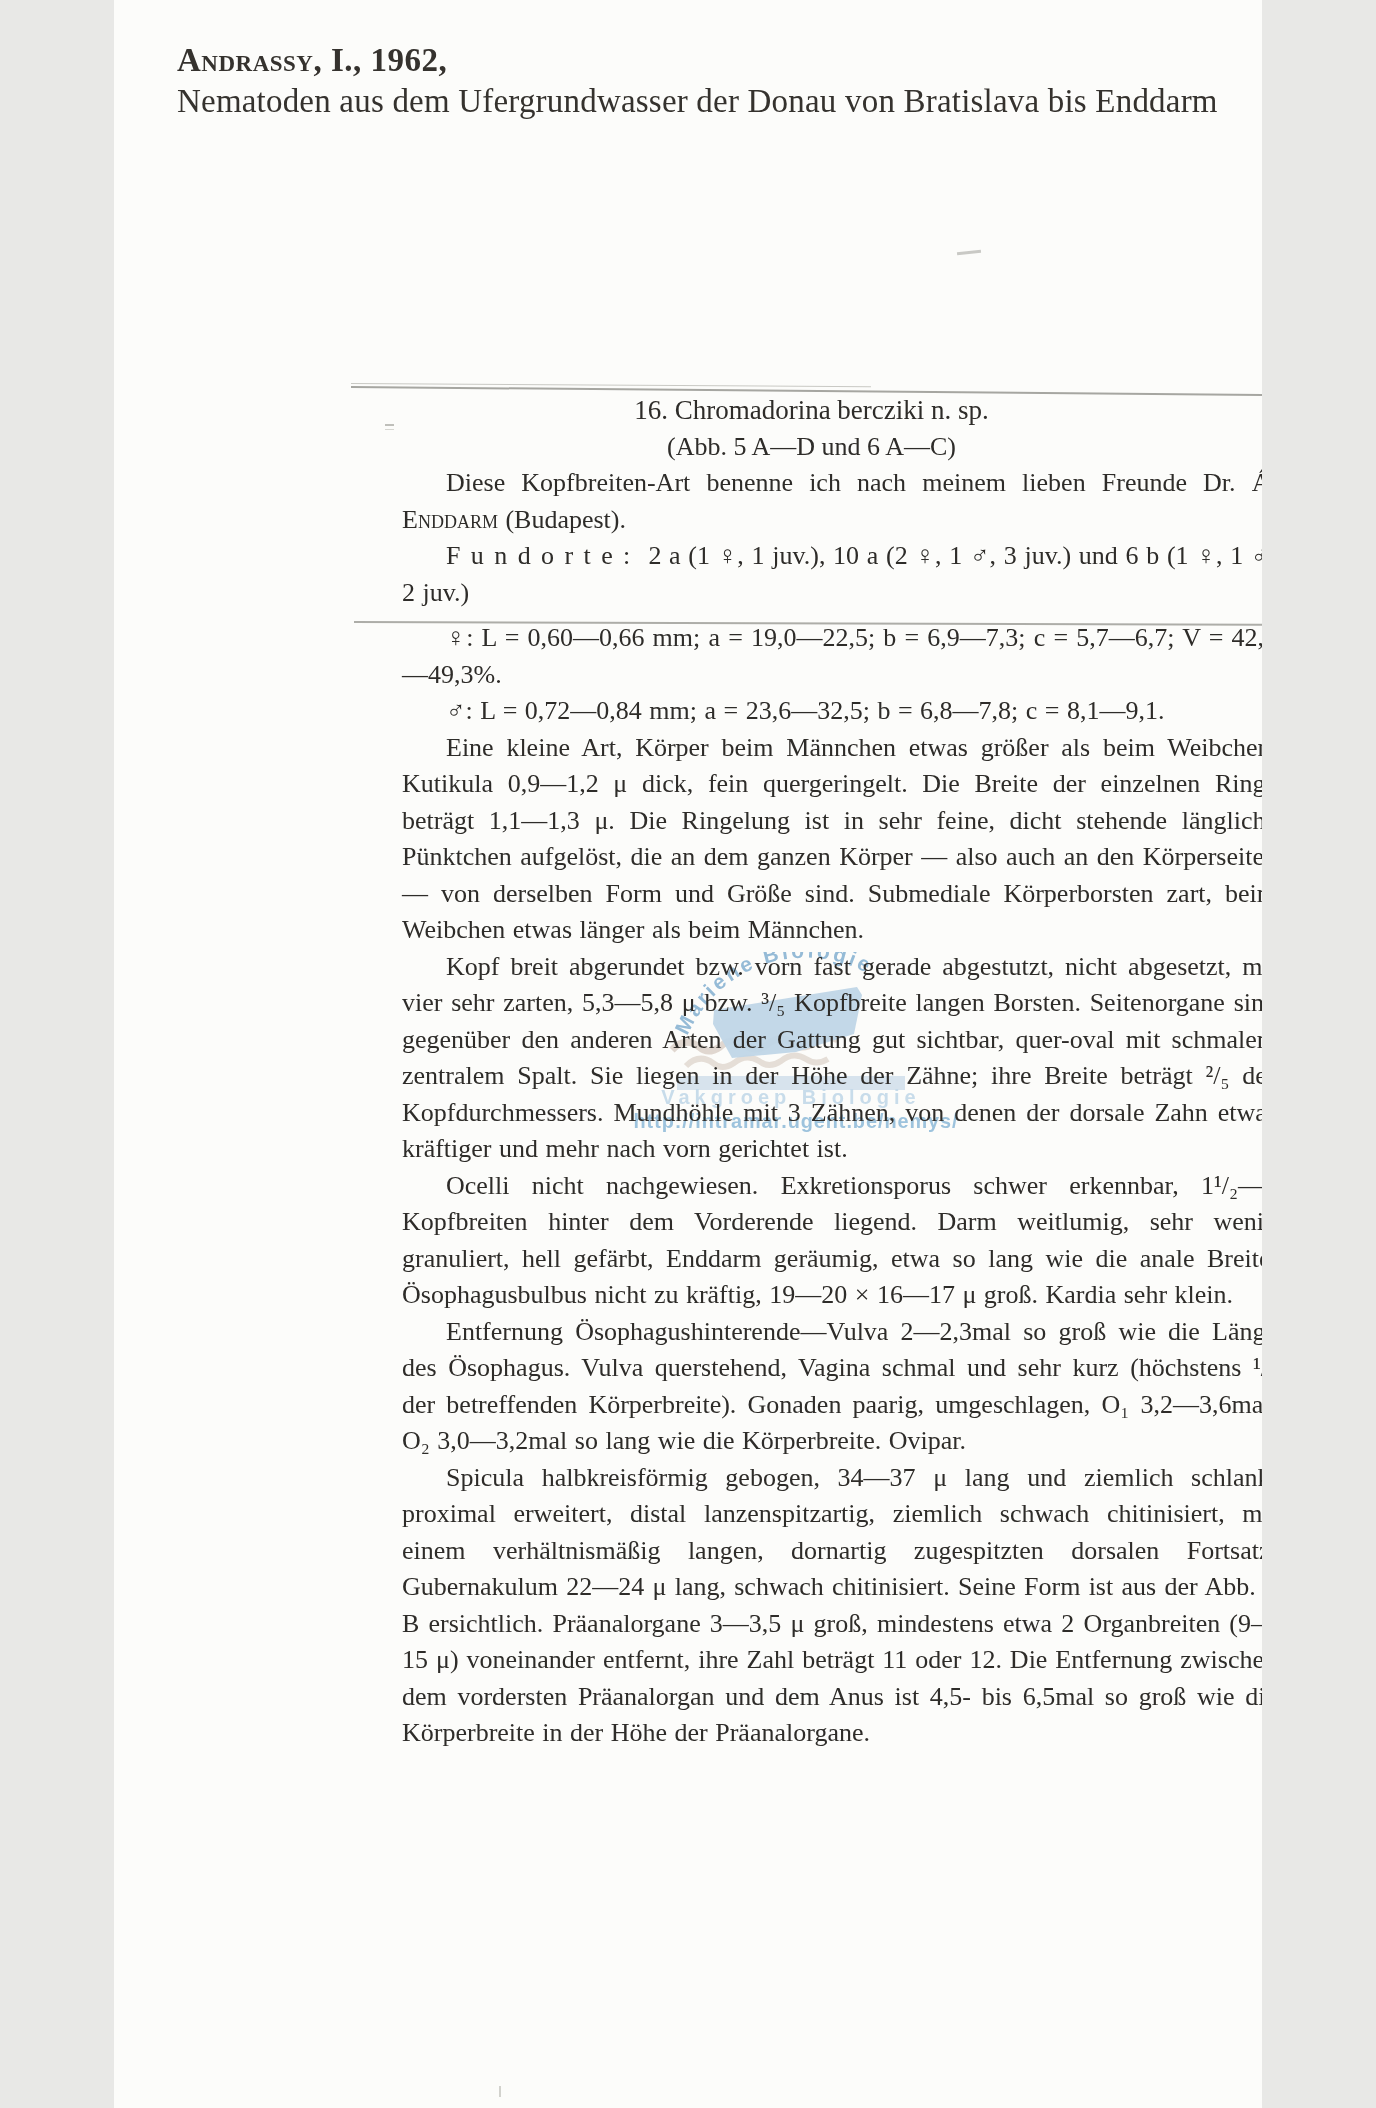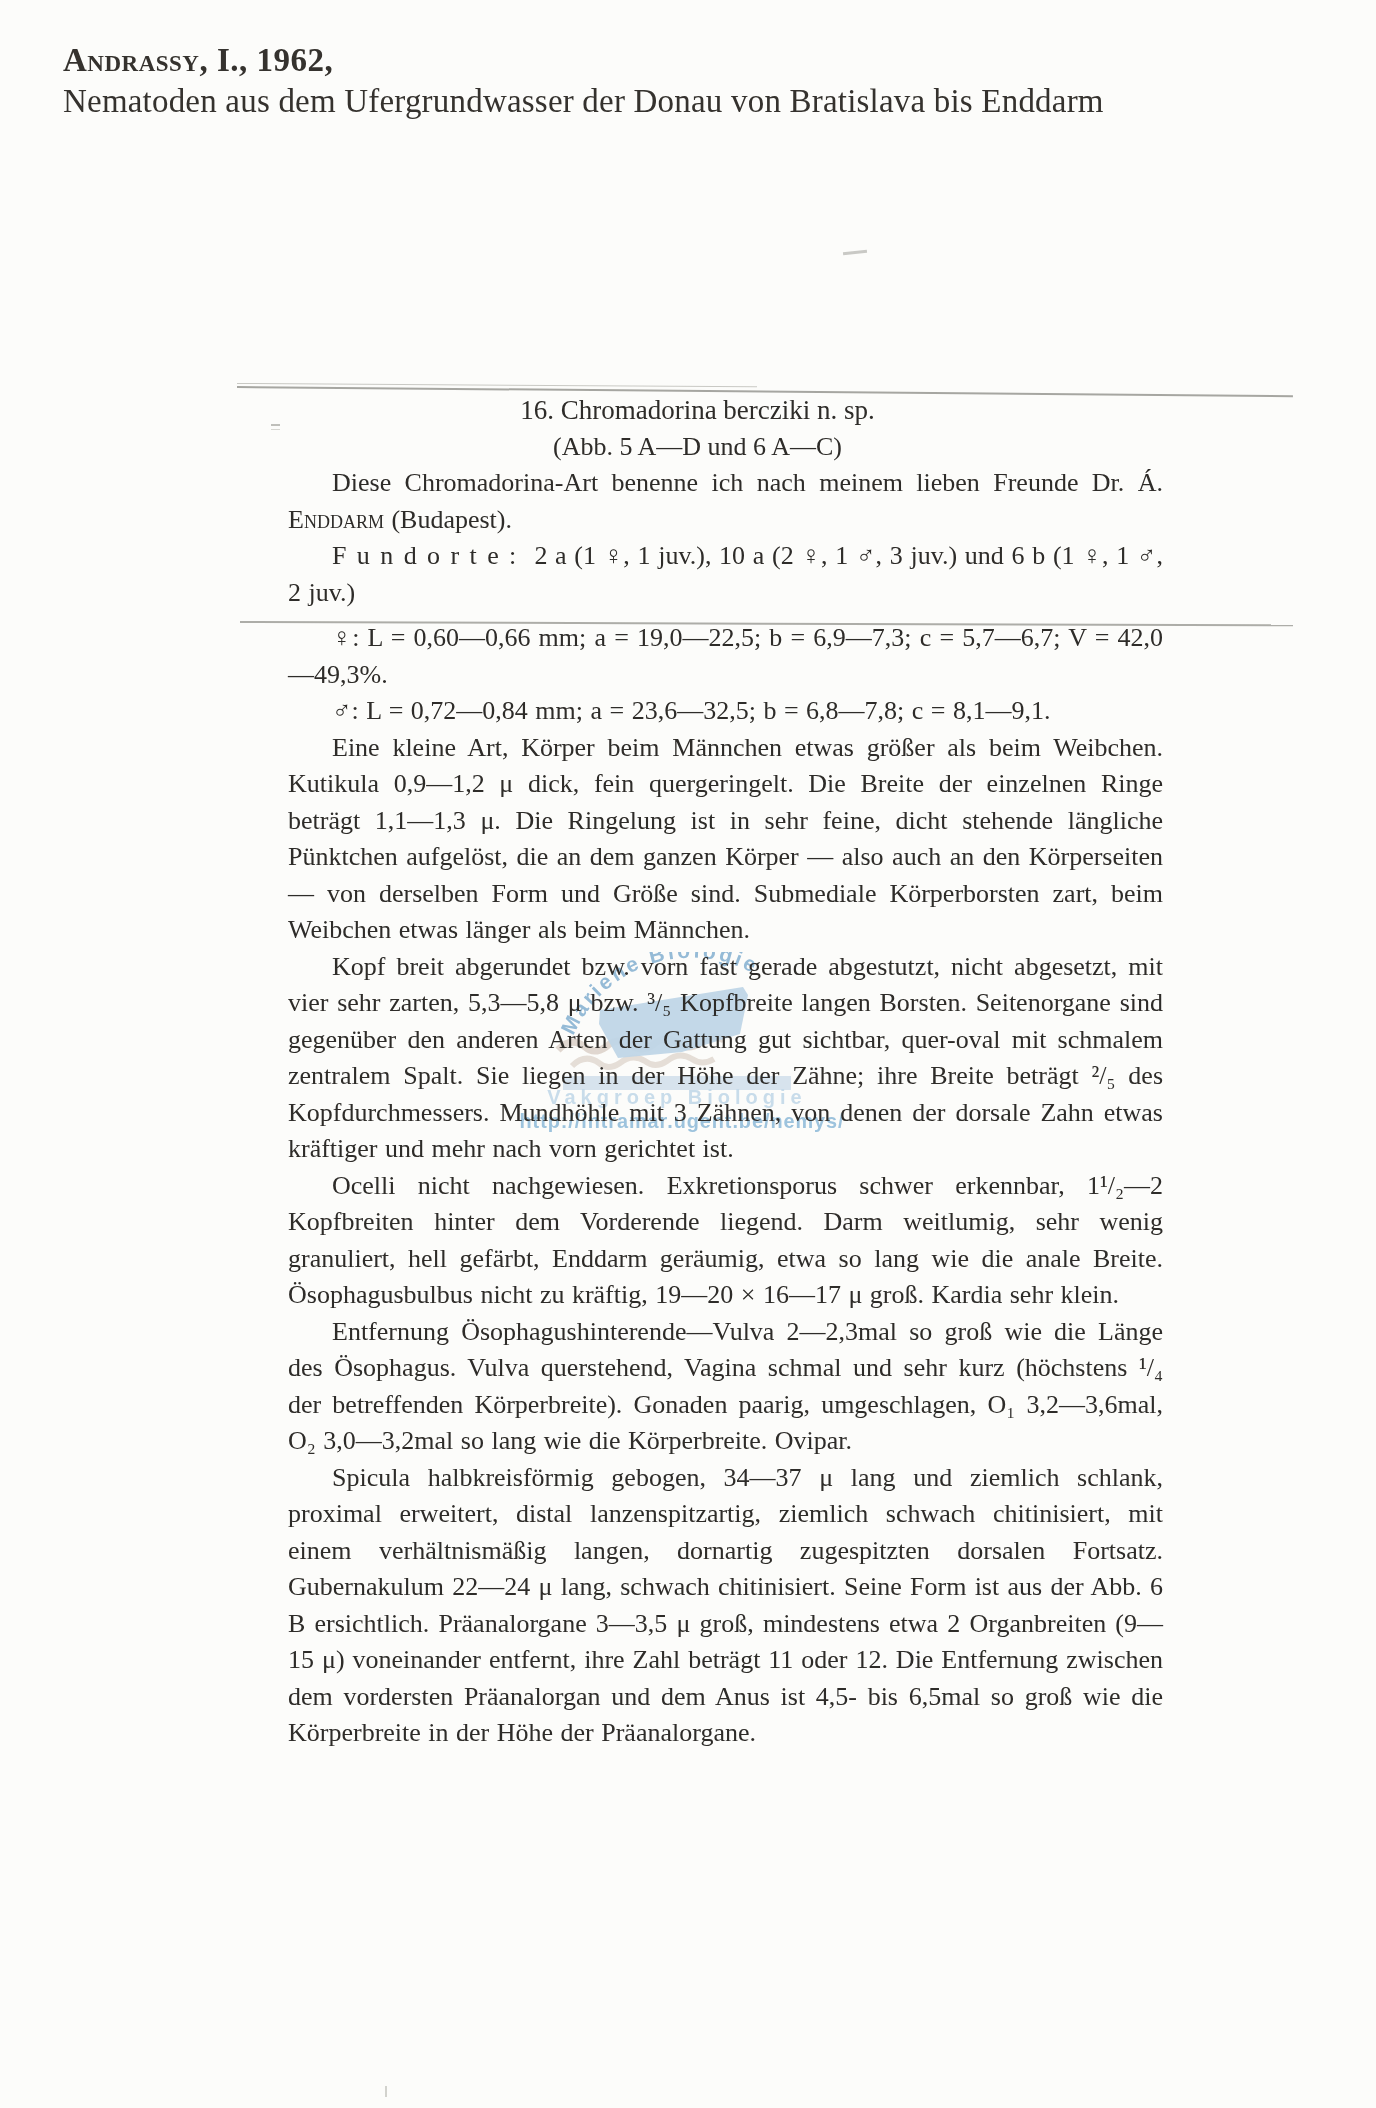--- a/index.html
+++ b/index.html
@@ -1,18 +1,18 @@
 <!DOCTYPE html>
 <html><head>
 <meta charset="utf-8">
 <style>
   html,body{margin:0;padding:0;background:#e8e8e6;}
   #page{
     position:relative;
-    width:1376px;height:2108px;
+    width:1148px;height:2108px;
     margin:0 auto;
     background:#fcfcfa;
     overflow:hidden;
     font-family:"Liberation Serif","DejaVu Serif",serif;
     color:#2e2c29;
   }
   
   #header{position:absolute;left:63px;top:40px;width:1240px;z-index:2;}
   #header .h1{
     font-size:33px;font-weight:600;font-variant:small-caps;
@@ -91,21 +91,21 @@
 
     <text id="wm-url" x="182" y="176" text-anchor="middle" textLength="325" lengthAdjust="spacingAndGlyphs" font-family="Liberation Sans, DejaVu Sans, sans-serif" font-size="21" font-weight="bold" fill="#9fc6e2" letter-spacing="1">http://intramar.ugent.be/nemys/</text>
   </svg>
 
   <div id="column">
     <div class="center-line" id="section-title">
       <span>16. </span><span class="s-i">Chromadorina bercziki</span><span> n. sp.</span>
     </div>
     <div class="center-line">(Abb. 5 A—D und 6 A—C)</div>
     <div>
-        <p class="para"><span>Diese </span><span class="s-i">Chromadorina</span><span>-Art benenne ich nach meinem lieben Freunde Dr. Á. </span><span class="s-sc">Enddarm</span><span> (Budapest).</span></p>
+        <p class="para"><span>Diese </span><span class="s-i">Kopfbreiten</span><span>-Art benenne ich nach meinem lieben Freunde Dr. Á. </span><span class="s-sc">Enddarm</span><span> (Budapest).</span></p>
         <p class="para"><span class="s-ls">Fundorte:</span><span> 2 </span><span class="s-i">a</span><span> (1 ♀, 1 juv.), 10 </span><span class="s-i">a</span><span> (2 ♀, 1 ♂, 3 juv.) und 6 </span><span class="s-i">b</span><span> (1 ♀, 1 ♂, 2 juv.)</span></p>
         <p class="para gap-before"><span>♀: L =  0,60—0,66 mm; a = 19,0—22,5; b = 6,9—7,3; c = 5,7—6,7; V = 42,0—49,3%.</span></p>
         <p class="para"><span>♂: L = 0,72—0,84 mm; a = 23,6—32,5; b = 6,8—7,8; c = 8,1—9,1.</span></p>
         <p class="para"><span>Eine kleine Art, Körper beim Männchen etwas größer als beim Weibchen. Kutikula 0,9—1,2 μ dick, fein quergeringelt. Die Breite der einzelnen Ringe beträgt 1,1—1,3 μ. Die Ringelung ist in sehr feine, dicht stehende längliche Pünktchen aufgelöst, die an dem ganzen Körper — also auch an den Körperseiten — von derselben Form und Größe sind. Submediale Körperborsten zart, beim Weibchen etwas länger als beim Männchen.</span></p>
         <p class="para"><span>Kopf breit abgerundet bzw. vorn fast gerade abgestutzt, nicht abgesetzt, mit vier sehr zarten, 5,3—5,8 μ bzw. ³/₅ Kopfbreite langen Borsten. Seitenorgane sind gegenüber den anderen Arten der Gattung gut sichtbar, quer-oval mit schmalem zentralem Spalt. Sie liegen in der Höhe der Zähne; ihre Breite beträgt ²/₅ des Kopfdurchmessers. Mundhöhle mit 3 Zähnen, von denen der dorsale Zahn etwas kräftiger und mehr nach vorn gerichtet ist.</span></p>
         <p class="para"><span>Ocelli nicht nachgewiesen. Exkretionsporus schwer erkennbar, 1¹/₂—2 Kopfbreiten hinter dem Vorderende liegend. Darm weitlumig, sehr wenig granuliert, hell gefärbt, Enddarm geräumig, etwa so lang wie die anale Breite. Ösophagusbulbus nicht zu kräftig, 19—20 × 16—17 μ groß. Kardia sehr klein.</span></p>
         <p class="para"><span>Entfernung Ösophagushinterende—Vulva 2—2,3mal so groß wie die Länge des Ösophagus. Vulva querstehend, Vagina schmal und sehr kurz (höchstens ¹/₄ der betreffenden Körperbreite). Gonaden paarig, umgeschlagen, O₁ 3,2—3,6mal, O₂ 3,0—3,2mal so lang wie die Körperbreite. Ovipar.</span></p>
         <p class="para"><span>Spicula halbkreisförmig gebogen, 34—37 μ lang und ziemlich schlank, proximal erweitert, distal lanzenspitzartig, ziemlich schwach chitinisiert, mit einem verhältnismäßig langen, dornartig zugespitzten dorsalen Fortsatz. Gubernakulum 22—24 μ lang, schwach chitinisiert. Seine Form ist aus der Abb. 6 B ersichtlich. Präanalorgane 3—3,5 μ groß, mindestens etwa 2 Organbreiten (9—15 μ) voneinander entfernt, ihre Zahl beträgt 11 oder 12. Die Entfernung zwischen dem vordersten Präanalorgan und dem Anus ist 4,5- bis 6,5mal so groß wie die Körperbreite in der Höhe der Präanalorgane.</span></p>
       </div>
   </div>

